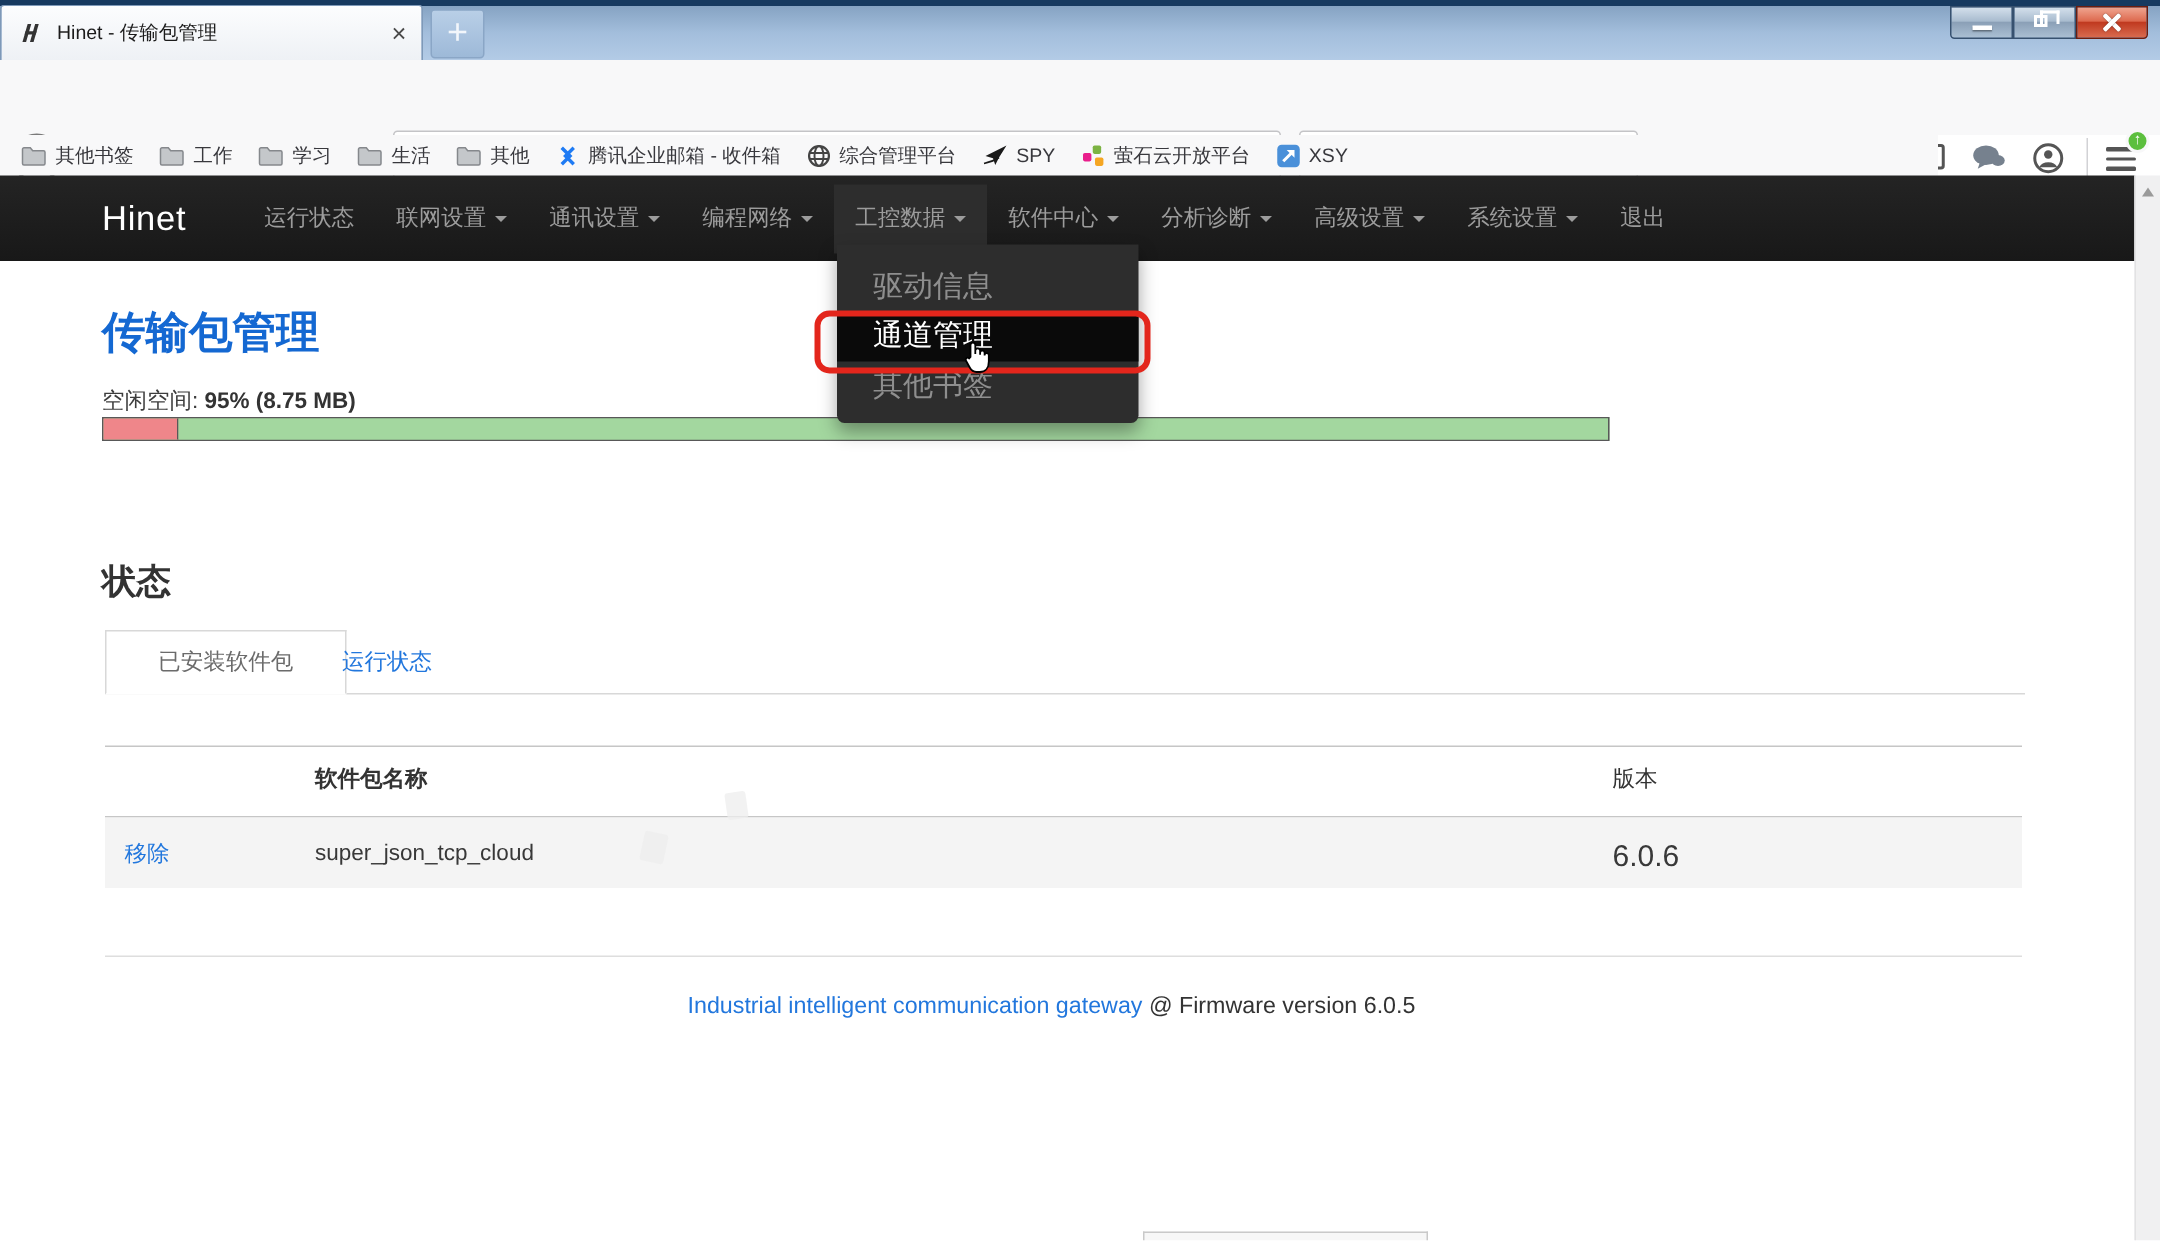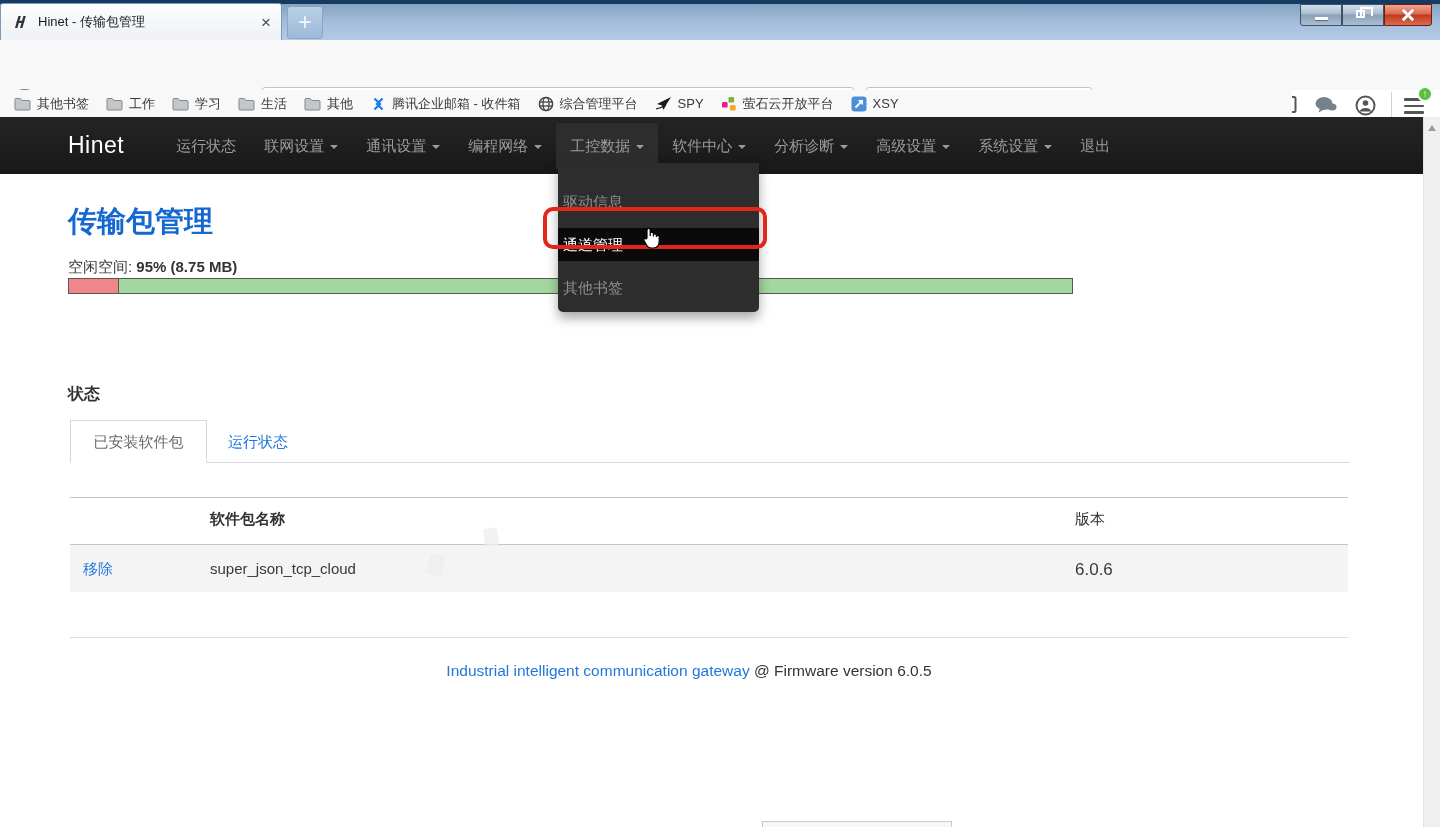--- a/index.html
+++ b/index.html
@@ -70,50 +70,50 @@
   .brand { margin-left:68px; color:#ffffff; font-size:23px; letter-spacing:.5px; }
   .menu { display:flex; margin-left:38px; height:46px; }
   .menu-item { padding:0 14px; line-height:46px; font-size:15px; color:#9c9c9c; white-space:nowrap; }
   .menu-item.open { background:#2d2d2d; }
   .caret { display:inline-block; margin-left:6px; vertical-align:middle; width:0; height:0;
     border-left:4px solid transparent; border-right:4px solid transparent; border-top:4px solid #9c9c9c; }
 
   
   .dropdown { position:absolute; left:558px; top:163px; width:201px; background:#2d2d2d;
     border-radius:0 0 5px 5px; padding:12px 0 8px 0; box-shadow:0 6px 12px rgba(0,0,0,.35); z-index:20; }
-  .dd-item { height:33px; line-height:33px; padding-left:5px; font-size:15px; color:#8e8e8e;margin-top:10px; }
+  .dd-item { height:33px; line-height:33px; padding-left:24px; font-size:20px; color:#8e8e8e; }
   .dd-item.active { background:#0a0a0a; color:#ffffff; }
   .anno-box { position:absolute; left:543px; top:207px; width:224px; height:42px;
     border:4px solid #e3261c; border-radius:10px; z-index:30; pointer-events:none; }
   .cursor-hand { position:absolute; left:640px; top:226px; z-index:31; pointer-events:none; }
 
   
   .page-title { position:absolute; left:68px; top:202px; font-size:29px; font-weight:bold; color:#1468d2; }
   .freespace { position:absolute; left:68px; top:258px; font-size:15px; color:#3d3d3d; }
   .freespace b { color:#333; }
   .progress { position:absolute; left:68px; top:278px; width:1005px; height:16px;
     border:1px solid #585858; display:flex; background:#a3d79f; }
   .prog-red { height:100%; background:#ef868a; border-right:1px solid #585858; }
   .prog-green { height:100%; background:#a3d79f; }
-  .status-h { position:absolute; left:68px; top:384px; font-size:16px; font-weight:bold; color:#333; }
+  .status-h { position:absolute; left:68px; top:372px; font-size:23px; font-weight:bold; color:#333; }
   .tab-rule { position:absolute; left:70px; top:462px; width:1280px; height:1px; background:#d8d8d8; z-index:1; }
-  .pkg-tab-active { position:absolute; left:70px; top:420px; width:137px; height:43px; background:#fff;
+  .pkg-tab-active { position:absolute; left:70px; top:420px; width:161px; height:43px; background:#fff;
     border:1px solid #d8d8d8; border-bottom:1px solid #fff; z-index:2; text-align:center;
     line-height:41px; font-size:15px; color:#6b6b6b; }
   .pkg-tab-link { position:absolute; left:228px; top:420px; height:43px; line-height:43px;
     font-size:15px; color:#2277dd; z-index:2; }
   .hairline { position:absolute; left:70px; width:1278px; height:1px; background:#c6c6c6; }
   .hl-1 { top:497px; } .hl-2 { top:544px; } .hl-3 { top:637px; background:#dedede; }
   .th-name { position:absolute; left:210px; top:510px; font-size:15px; font-weight:bold; color:#333; }
   .th-ver  { position:absolute; left:1075px; top:510px; font-size:15px; font-weight:normal; color:#333; }
   .pkg-row { position:absolute; left:70px; top:545px; width:1278px; height:47px; background:#f4f4f4; }
   .row-action { position:absolute; left:83px; top:560px; font-size:15px; color:#2277dd; }
   .row-name { position:absolute; left:210px; top:560px; font-size:15px; color:#383838; }
-  .row-ver { position:absolute; left:1075px; top:560px; font-size:17px; color:#383838; }
-  .footer { position:absolute; left:0; top:662px; width:1378px; text-align:center; font-size:15.5px; color:#333; }
+  .row-ver { position:absolute; left:1075px; top:560px; font-size:20px; color:#383838; }
+  .footer { position:absolute; left:12px; top:662px; width:1378px; text-align:center; font-size:15.5px; color:#333; }
   .footer a { color:#2277dd; text-decoration:none; }
   .watermark { position:absolute; background:#ededed; opacity:.75; border-radius:2px; }
   .wm1 { left:428px; top:555px; width:16px; height:20px; transform:rotate(12deg); }
   .wm2 { left:484px; top:528px; width:14px; height:18px; transform:rotate(-8deg); }
 
   
   .status-peek { position:absolute; left:762px; top:821px; width:190px; height:6px;
     background:#f7f7f7; border:1px solid #c9c9c9; border-bottom:none; }
   .scrollbar { position:absolute; left:1423px; top:117px; width:17px; height:710px;
     background:#f0f0f1; border-left:1px solid #e2e2e3; }

